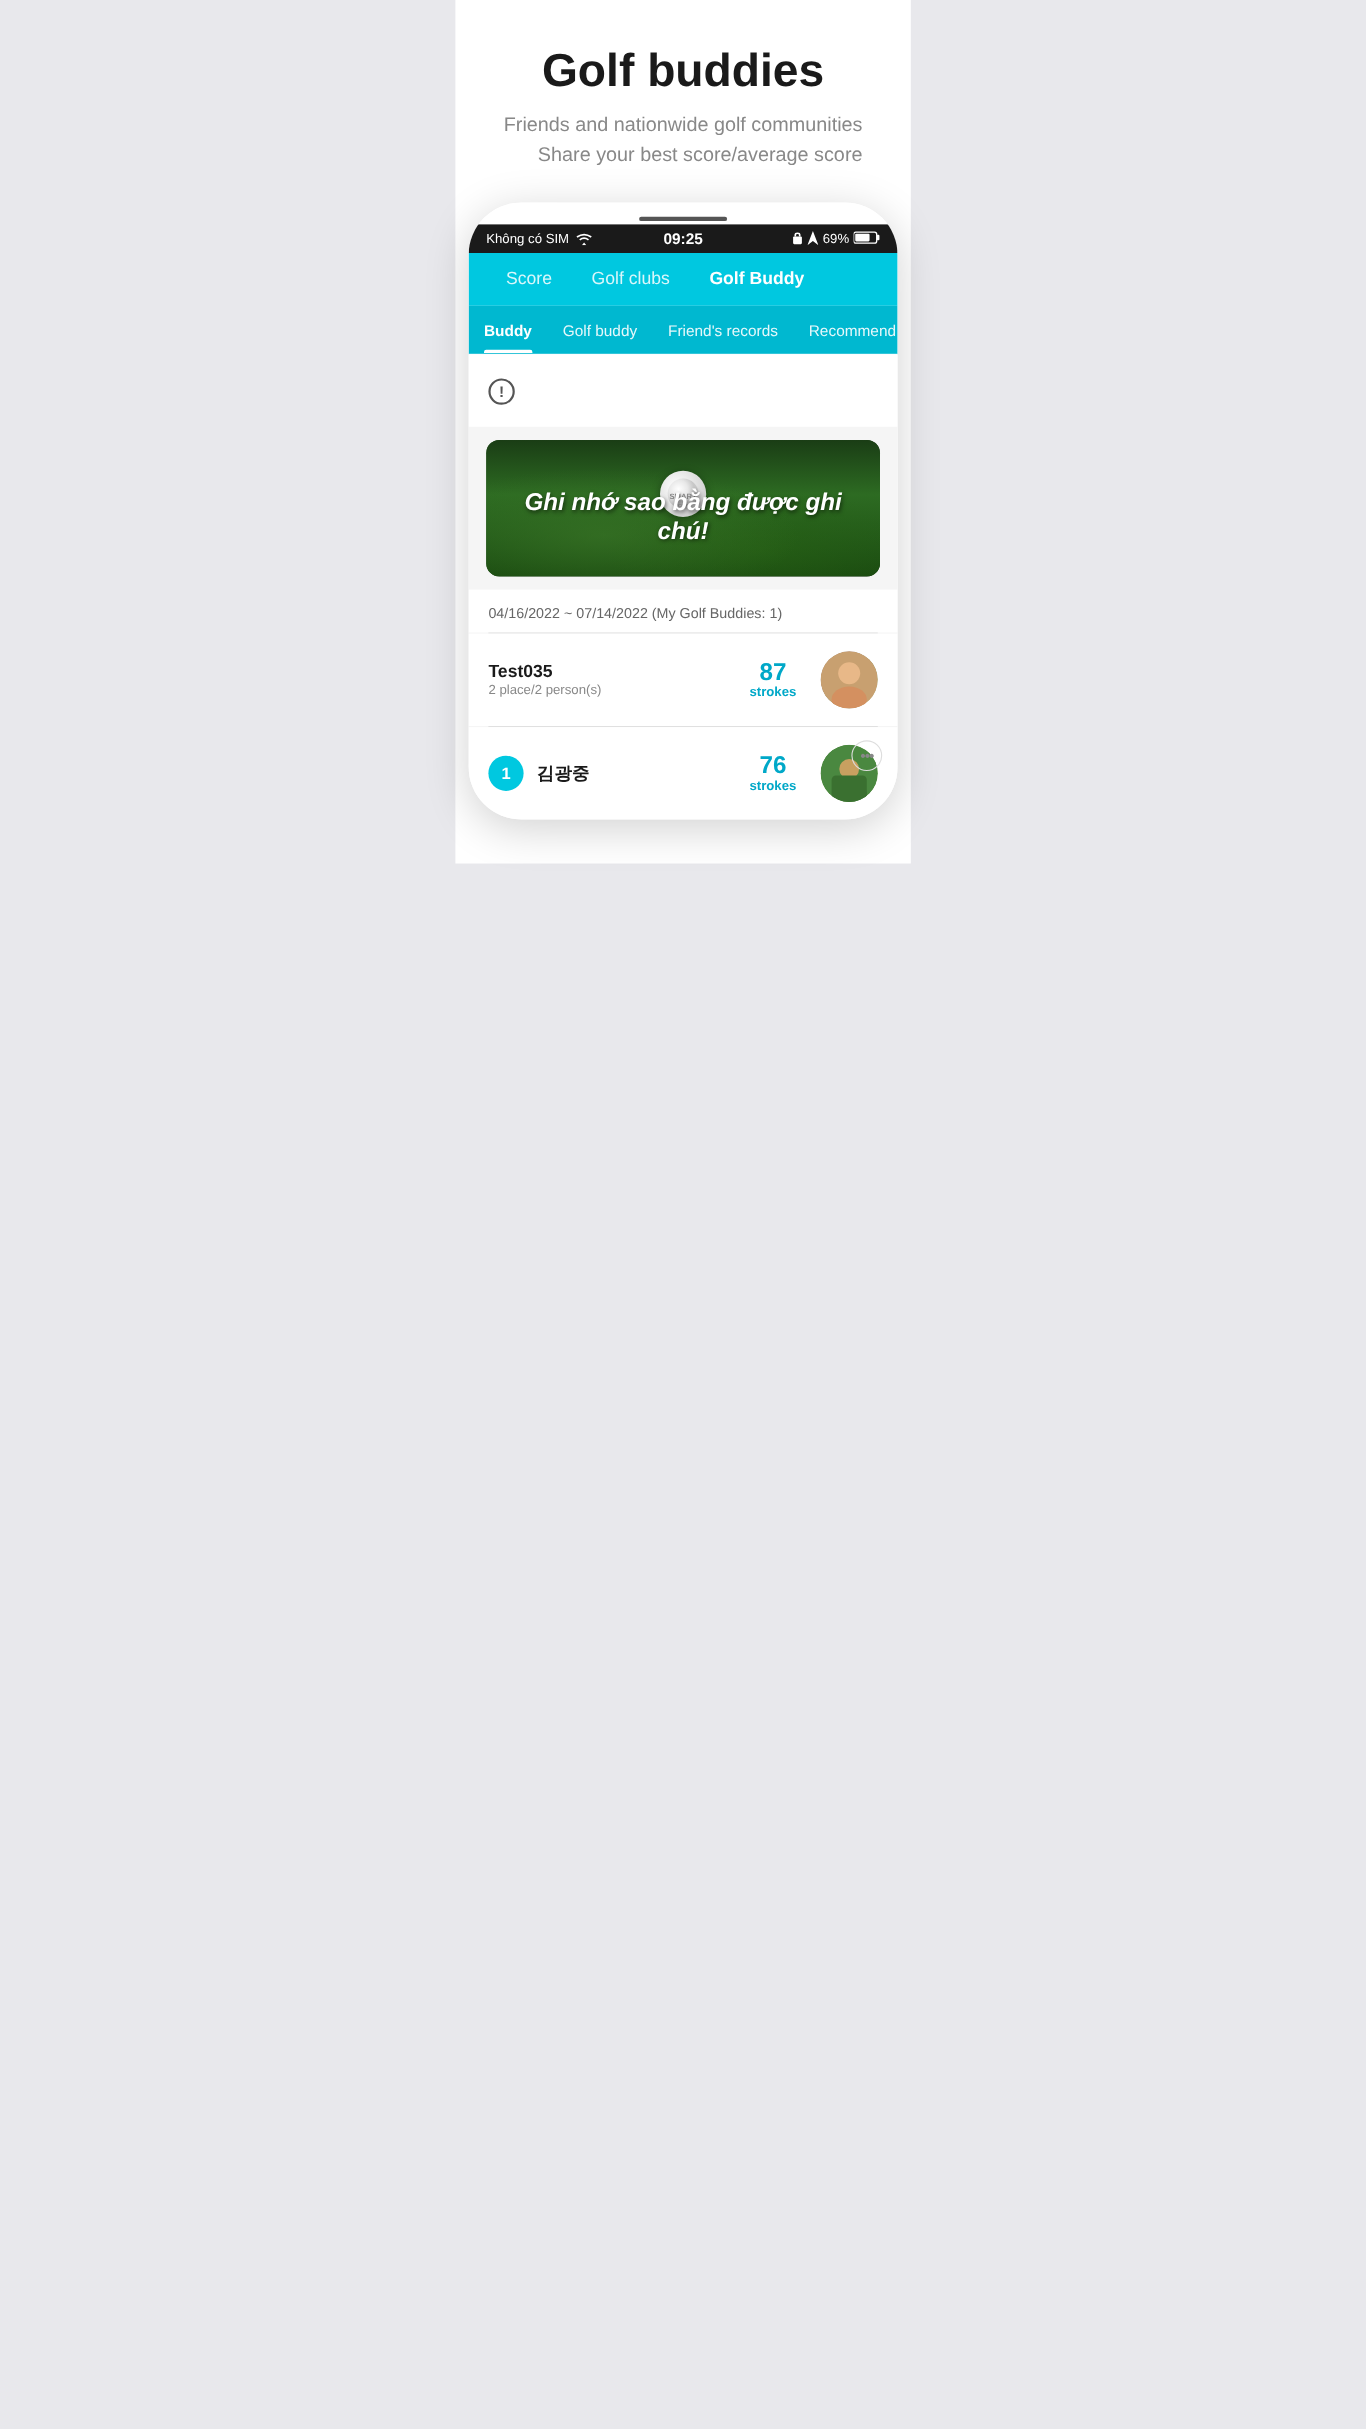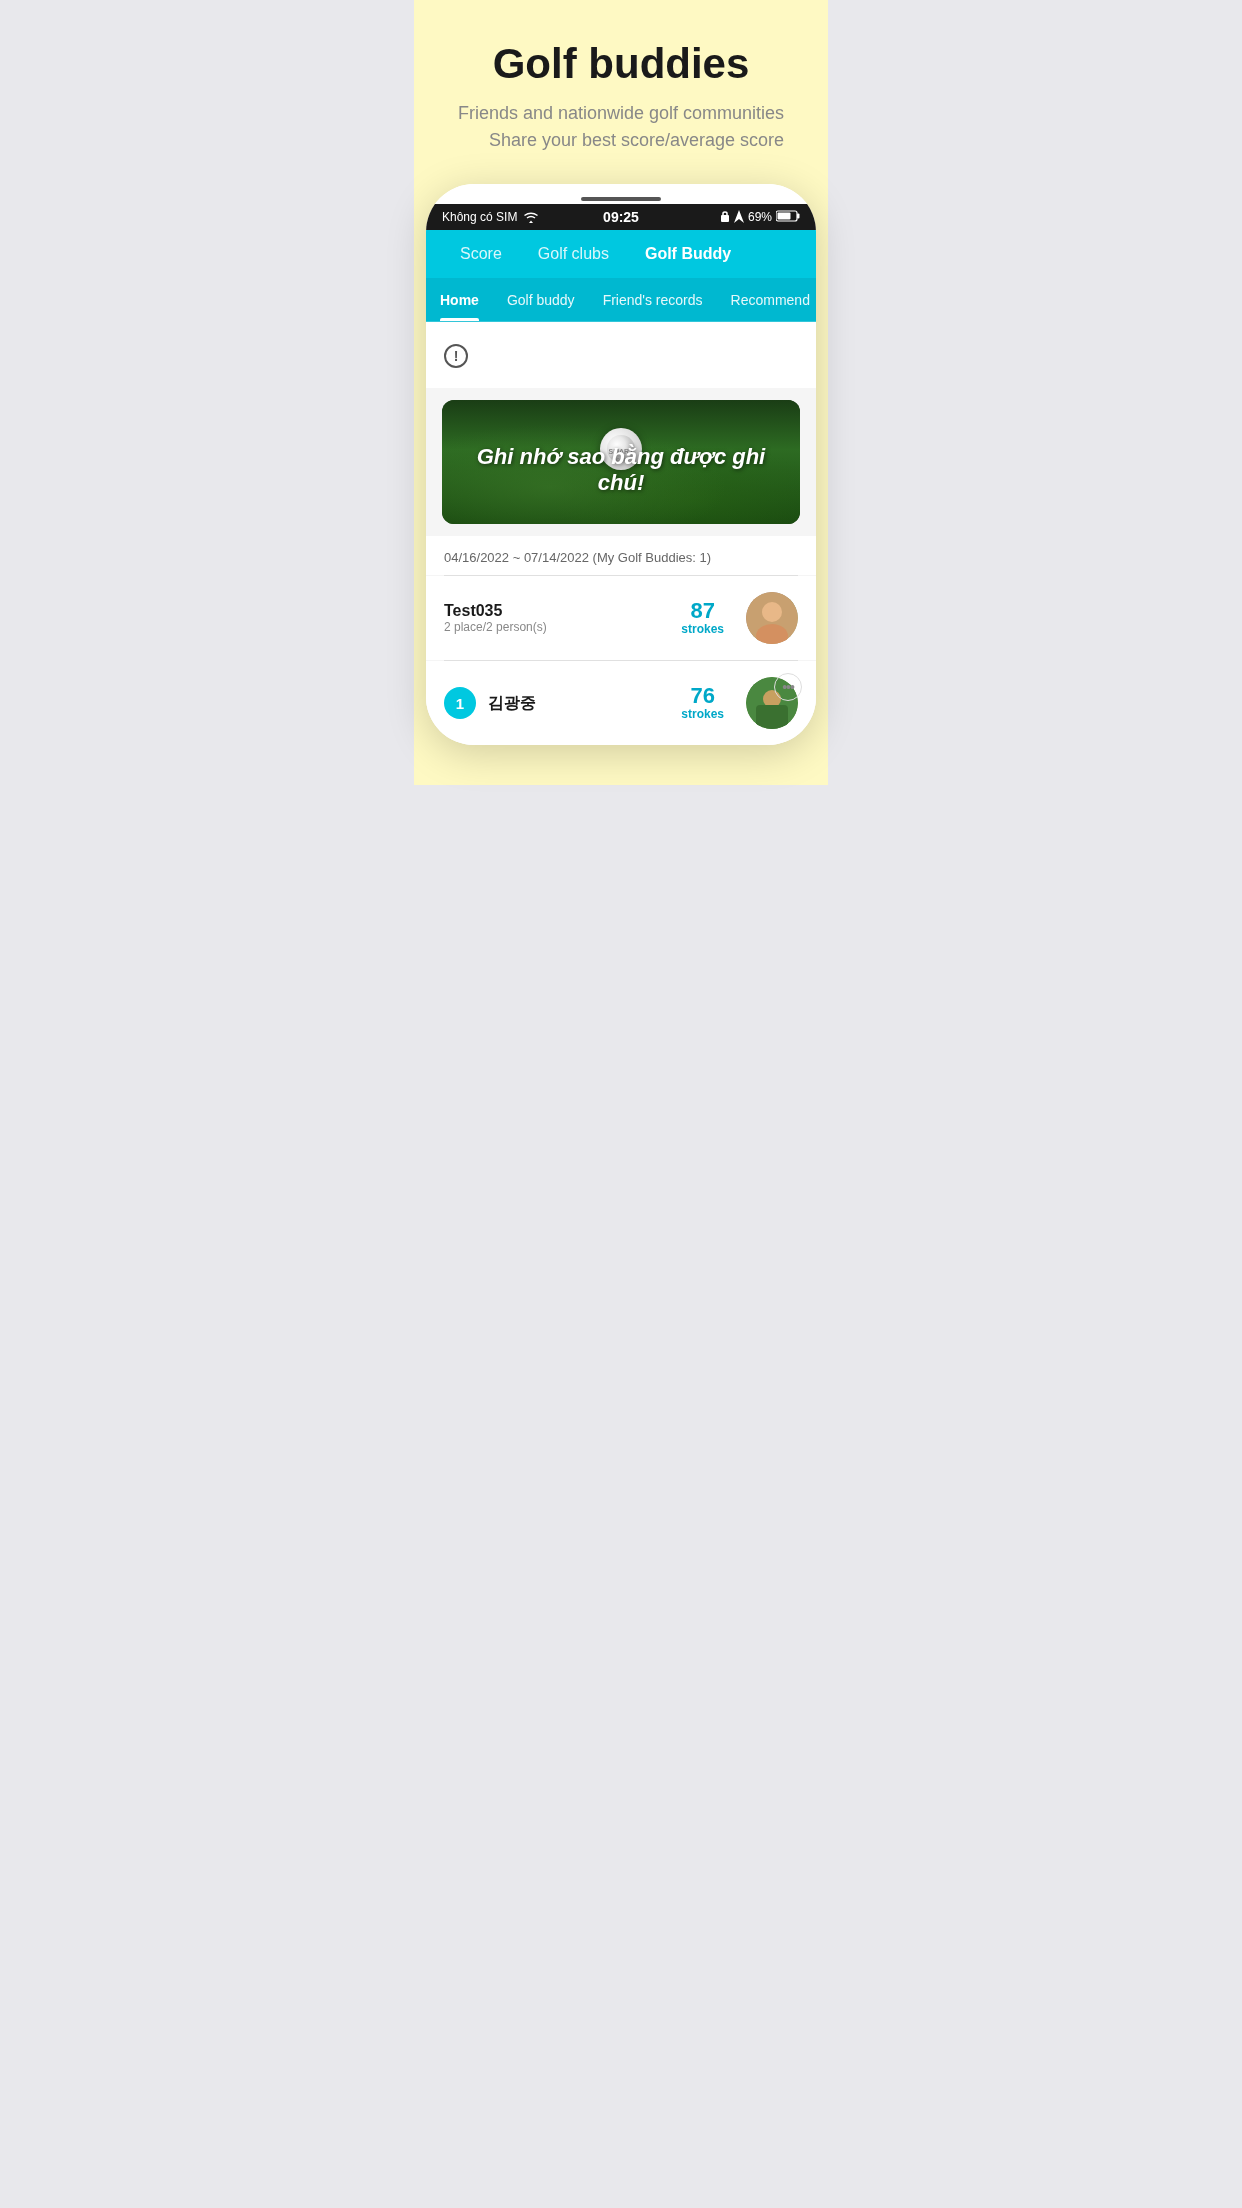--- a/index.html
+++ b/index.html
@@ -10,21 +10,21 @@
       font-family: -apple-system, BlinkMacSystemFont, 'Helvetica Neue', Arial, sans-serif;
       display: flex;
       justify-content: center;
       align-items: flex-start;
       min-height: 100vh;
       padding: 0;
     }
 
     .page-wrapper {
       width: 414px;
-      background-color: #fef9c3;
+      background-color: #ffffff;
       padding: 40px 0 40px 0;
       display: flex;
       flex-direction: column;
       align-items: center;
     }
 
     .header-title {
       font-size: 42px;
       font-weight: 800;
       color: #1a1a1a;
@@ -419,21 +419,21 @@
       <div class="top-nav-item">
         <span>Golf clubs</span>
       </div>
       <div class="top-nav-item active">
         <span>Golf Buddy</span>
       </div>
     </div>
 
     <div class="sub-nav">
       <div class="sub-nav-item active">
-        <span>Home</span>
+        <span>Buddy</span>
       </div>
       <div class="sub-nav-item">
         <span>Golf buddy</span>
       </div>
       <div class="sub-nav-item">
         <span>Friend's records</span>
       </div>
       <div class="sub-nav-item">
         <span>Recommend</span>
       </div>

